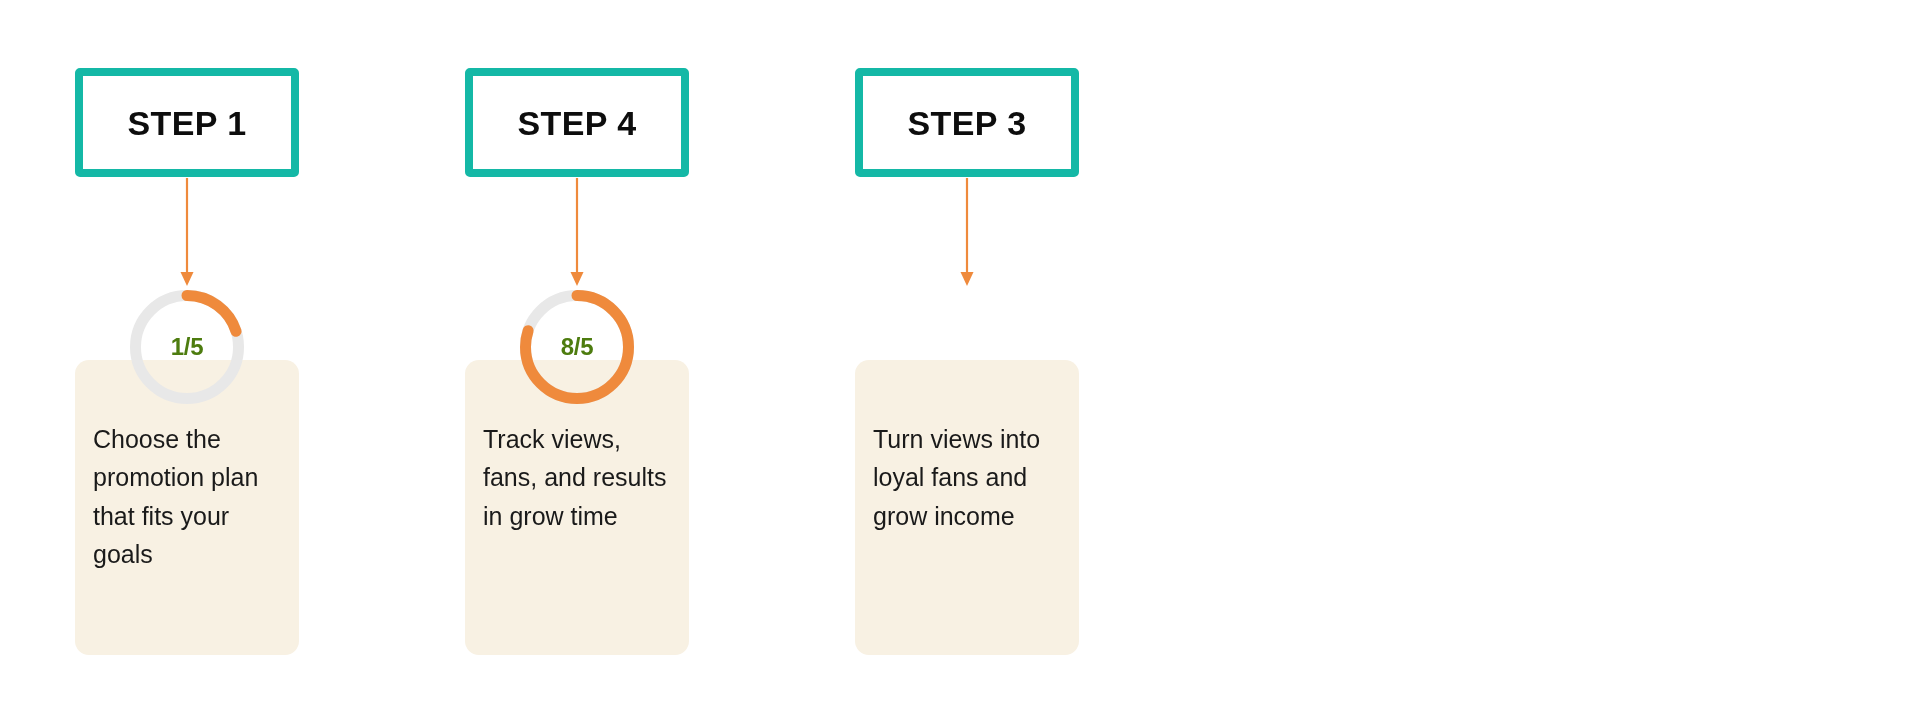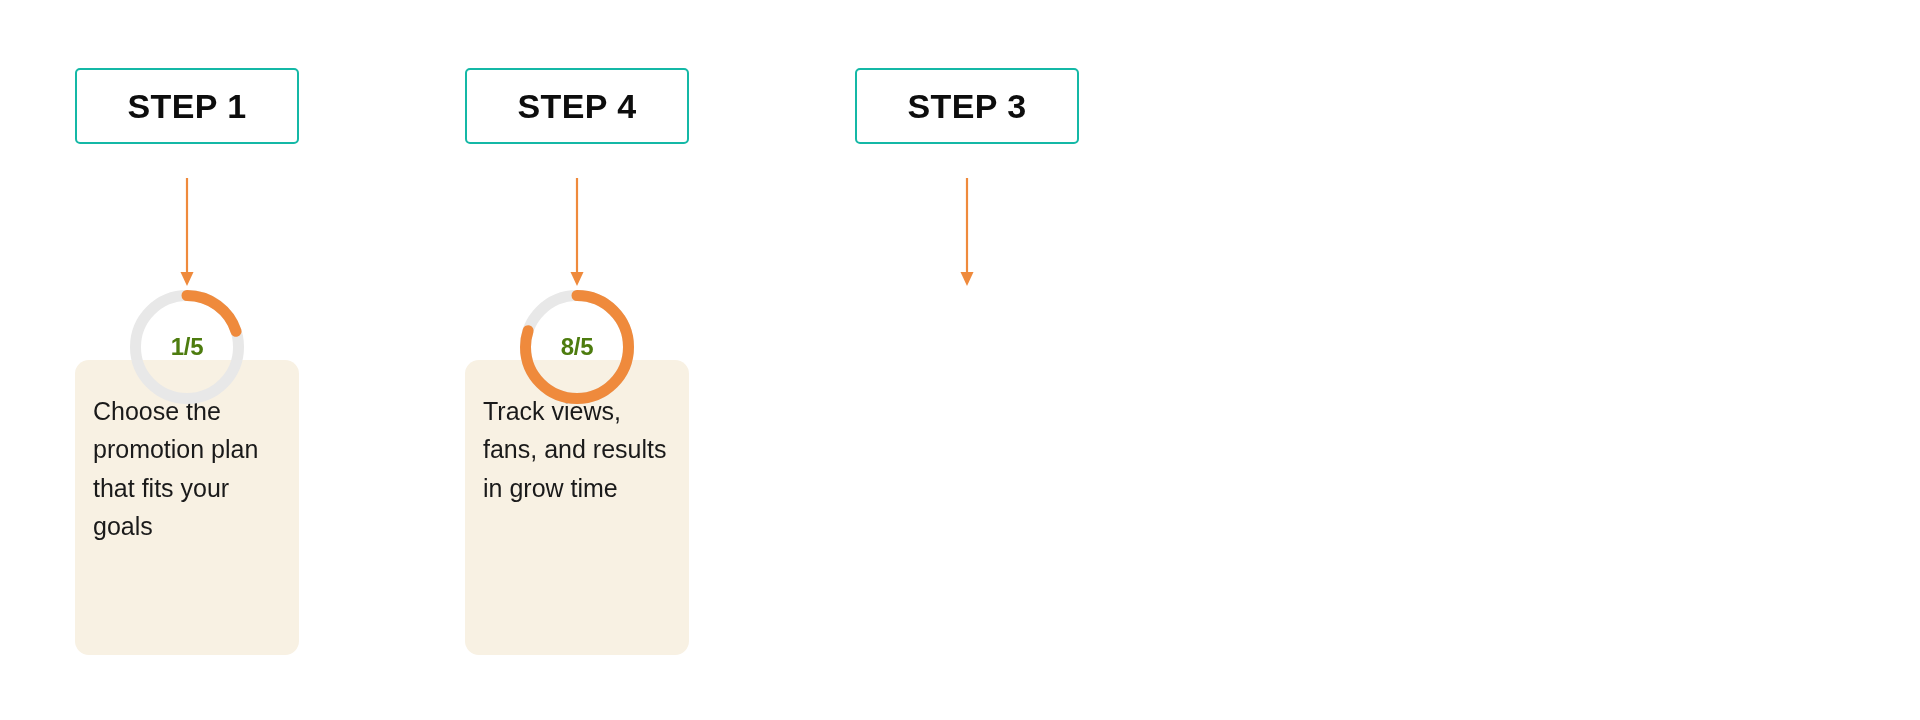--- a/index.html
+++ b/index.html
@@ -32,23 +32,23 @@
     height: 720px;
     flex: 0 0 390px;
   }
 
   
   .step-badge {
     position: absolute;
     left: 75px;
     top: 68px;
     width: 224px;
-    height: 76px;
+    height: 109px;
     box-sizing: border-box;
-    border: 2px solid #14b8a6;
+    border: 8px solid #14b8a6;
     border-radius: 5px;
     background: #ffffff;
     display: flex;
     align-items: center;
     justify-content: center;
   }
   .step-badge-label {
     font-size: 34px;
     font-weight: bold;
     color: #0d0d0d;
@@ -98,21 +98,21 @@
   
   .desc-card {
     position: absolute;
     left: 75px;
     top: 360px;
     width: 224px;
     height: 295px;
     box-sizing: border-box;
     background: #f8f1e3;
     border-radius: 14px;
-    padding: 32px 18px 18px 18px;
+    padding: 60px 18px 18px 18px;
     z-index: 1;
   }
   .desc-text {
     font-size: 25px;
     line-height: 1.53;
     color: #1a1a1a;
     font-weight: 400;
     word-wrap: break-word;
   }
 </style>
@@ -159,14 +159,17 @@
       </div>
     </div>
     <div class="step-column">
       <div class="step-badge">
         <span class="step-badge-label">STEP 3</span>
       </div>
       <div class="connector"><svg viewBox="0 0 24 110" width="24" height="110" xmlns="http://www.w3.org/2000/svg">
           <line x1="12" y1="0" x2="12" y2="95" stroke="#ef8a3c" stroke-width="2.2"></line>
           <polygon points="12,108 5.5,94 18.5,94" fill="#ef8a3c"></polygon>
         </svg></div>
+      <div class="desc-card">
+        <div class="desc-text">Turn views into loyal fans and grow income</div>
+      </div>
     </div>
   </div>
 
 </body></html>

